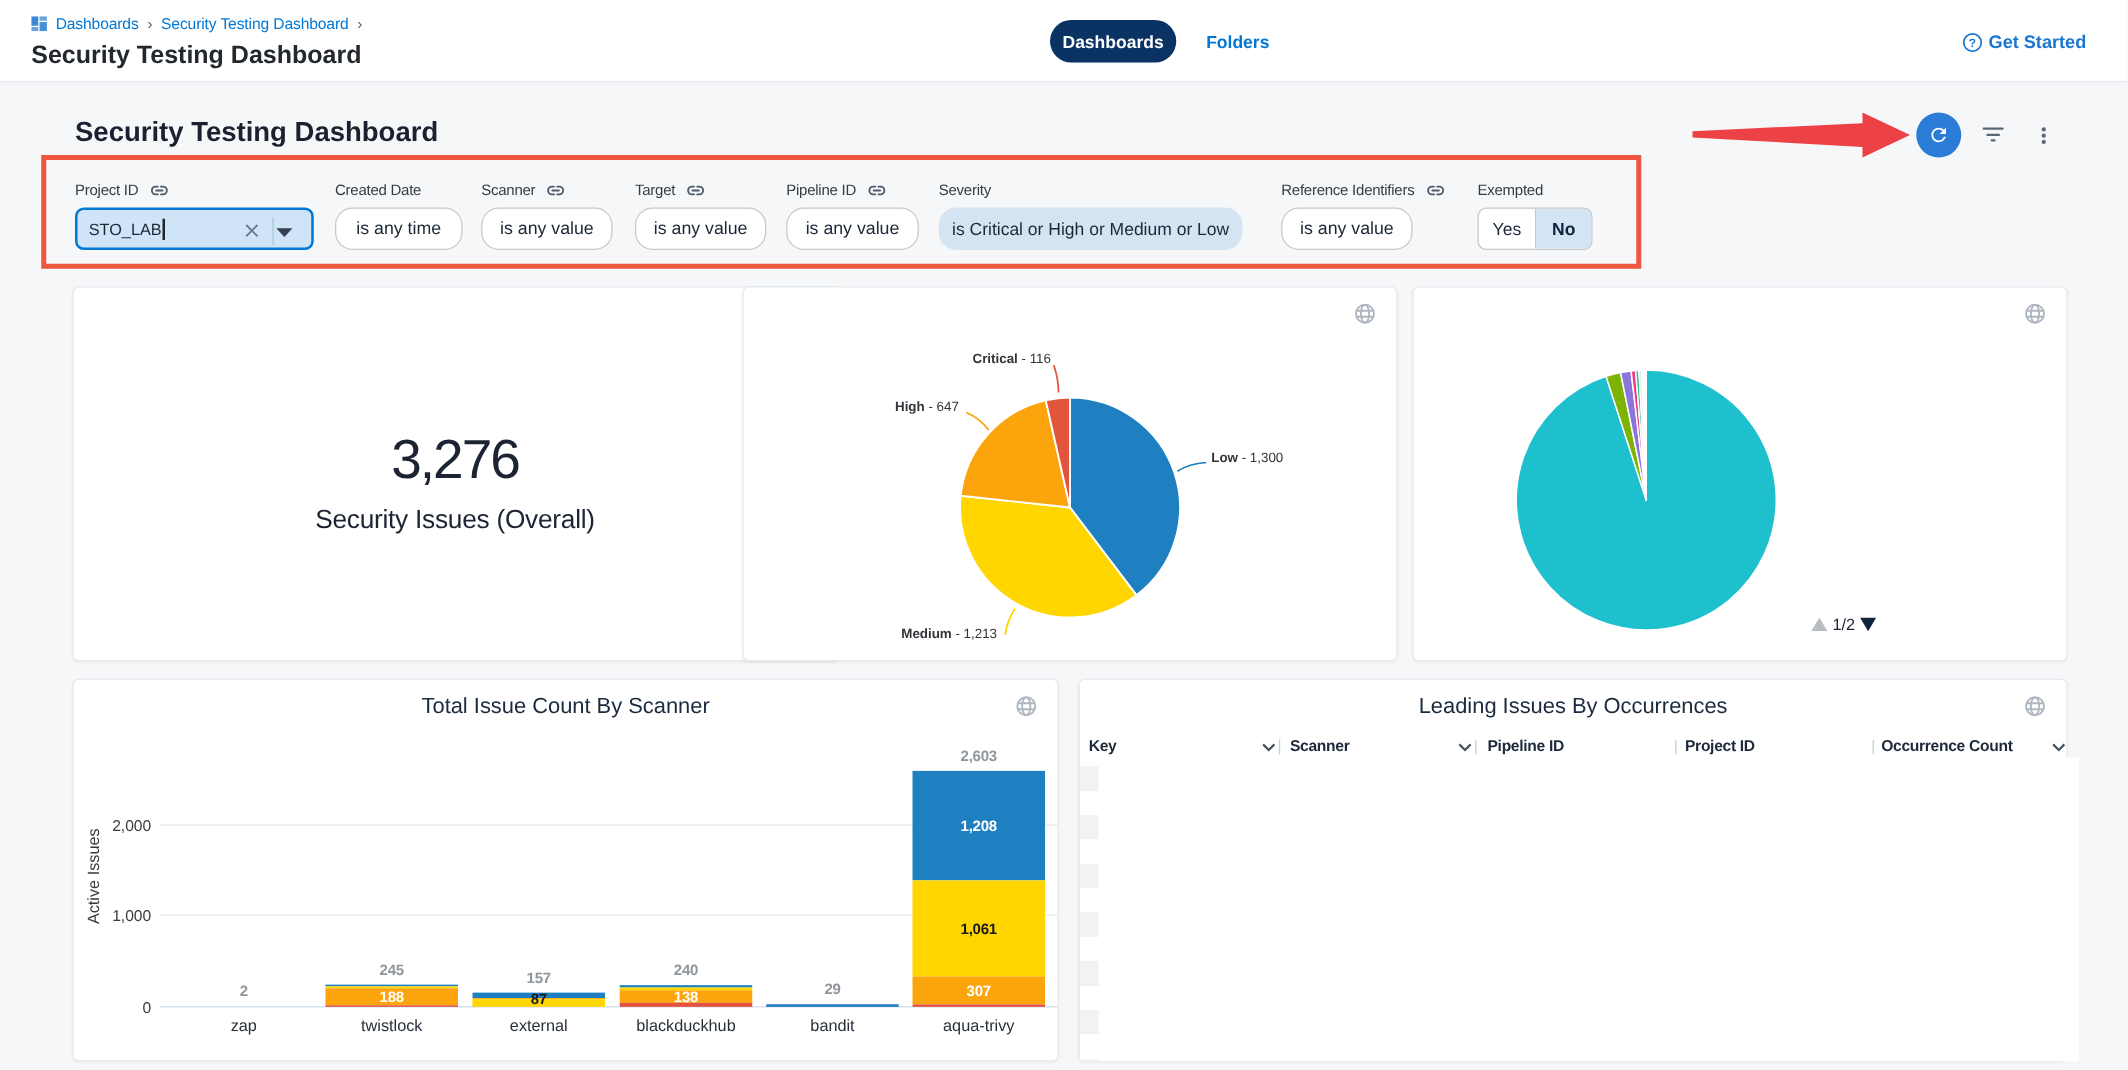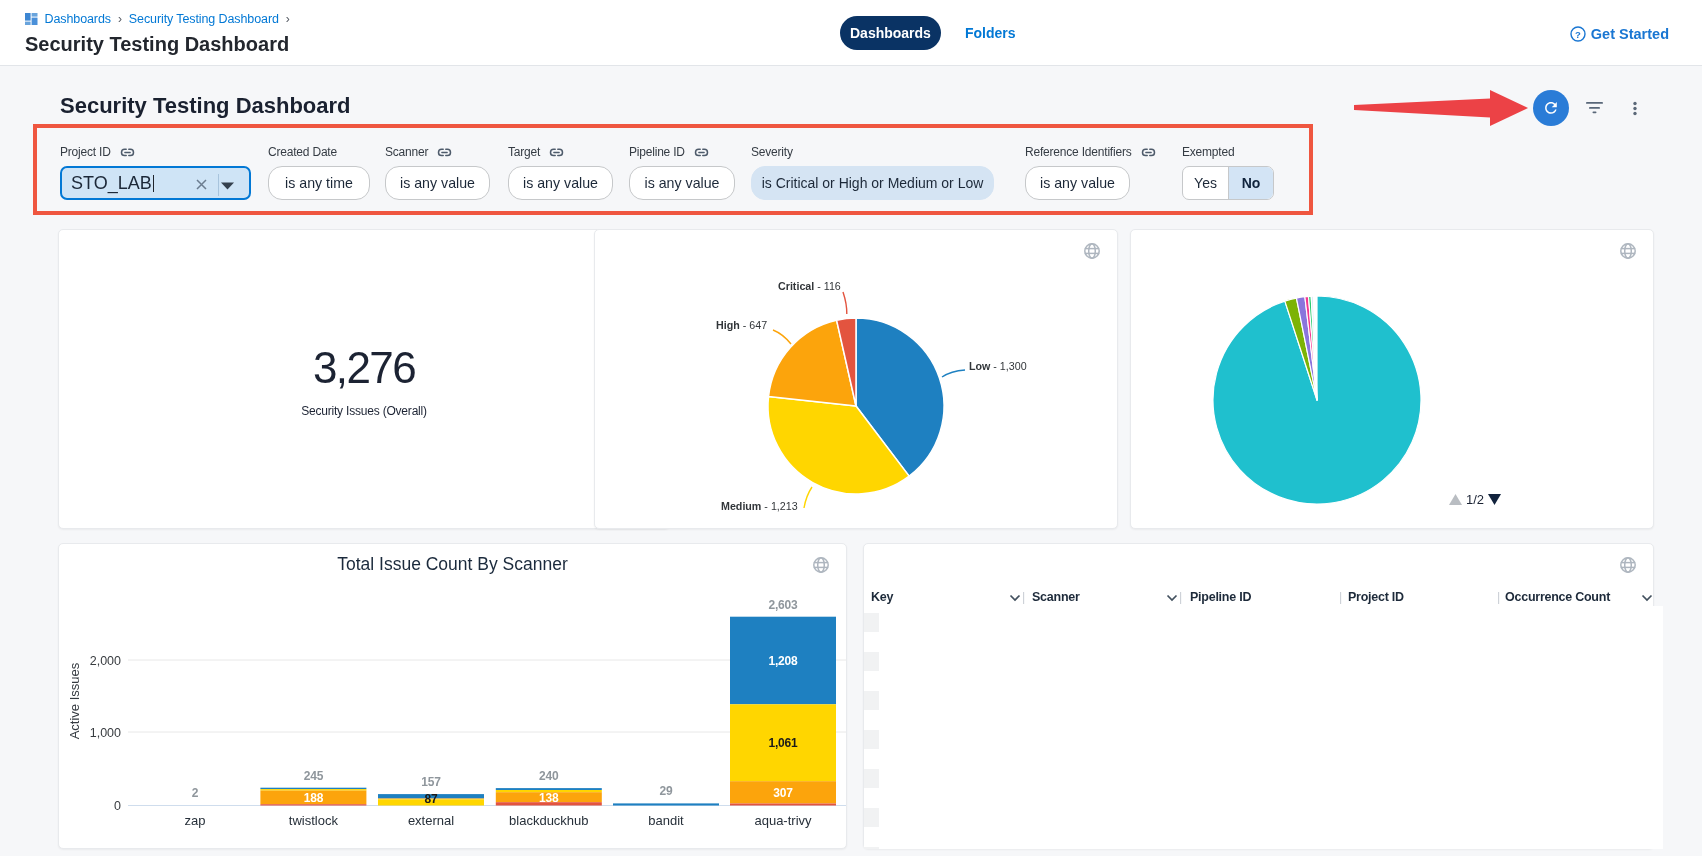--- a/index.html
+++ b/index.html
@@ -113,21 +113,21 @@
 <div class="flabel" style="left:629px;">Pipeline ID <svg width="15" height="13" viewBox="0 0 15 13">
       <use href="#linkicon"></use>
     </svg></div>
 <div class="flabel" style="left:751px;">Severity</div>
 <div class="flabel" style="left:1025px;">Reference Identifiers <svg width="15" height="13" viewBox="0 0 15 13">
       <use href="#linkicon"></use>
     </svg></div>
 <div class="flabel" style="left:1182px;">Exempted</div>
 
 <div class="abs" style="left:60px; top:166px; width:191px; height:34px; background:#cfe4f6; border:2px solid #0278d5; border-radius:7px; display:flex; align-items:center;">
-  <span style="margin-left:9px; font-size:18px; color:#1c2838;">STO_LAB</span>
+  <span style="margin-left:9px; font-size:13px; color:#1c2838;">STO_LAB</span>
   <span style="width:1.5px; height:17px; background:#20242c; margin-left:1px;"></span>
   <svg style="position:absolute; right:41px; top:10px;" width="13" height="13" viewBox="0 0 13 13">
       <path d="M2 2 L11 11 M11 2 L2 11" stroke="#6c7d90" stroke-width="1.5"></path>
     </svg>
   <span style="position:absolute; right:30px; top:6px; width:1px; height:22px; background:#a8c4dd;"></span>
   <svg style="position:absolute; right:15px; top:14px;" width="13" height="8" viewBox="0 0 13 8">
       <polygon points="0,0.5 13,0.5 6.5,7.5" fill="#34404e"></polygon>
     </svg>
 </div>
 
@@ -140,21 +140,21 @@
 <div class="abs" style="left:1182px; top:166px; height:34px; display:flex; border:1px solid #c6c8ca; border-radius:7px; overflow:hidden; background:#fff;">
   <div style="width:46px; text-align:center; line-height:32px; font-size:14px; color:#1c2838; border-right:1px solid #c6c8ca;">Yes</div>
   <div style="width:44px; text-align:center; line-height:32px; font-size:14px; font-weight:700; color:#10233c; background:#d3e4f5;">No</div>
 </div>
 
 <div class="card" id="cardA" style="left:58px; top:229px; width:612px; height:300px;">
   <svg class="globe" style="right:17px; top:13px;" width="16" height="16" viewBox="0 0 16 16">
       <use href="#globeicon"></use>
     </svg>
   <div style="position:absolute; top:116px; width:100%; text-align:center; font-size:44px; letter-spacing:-1.6px; line-height:44px; color:#1c2333;">3,276</div>
-  <div style="position:absolute; top:174px; width:100%; text-align:center; font-size:12px; letter-spacing:-0.2px; color:#1c2333;">Security Issues (Overall)</div>
+  <div style="position:absolute; top:174px; width:100%; text-align:center; font-size:21px; letter-spacing:-0.2px; color:#1c2333;">Security Issues (Overall)</div>
 </div>
 <div class="card" id="cardB" style="left:594px; top:229px; width:524px; height:300px;">
   <svg class="globe" style="right:17px; top:13px;" width="16" height="16" viewBox="0 0 16 16">
       <use href="#globeicon"></use>
     </svg>
   <svg style="position:absolute; left:0; top:0;" width="524" height="300" viewBox="0 0 524 300">
     <g stroke="#fff" stroke-width="1.5" stroke-linejoin="round">
       <path d="M 261 176 L 261.00 88.00 A 88 88 0 0 1 314.13 246.15 Z" fill="#1e80c1"></path>
       <path d="M 261 176 L 314.13 246.15 A 88 88 0 0 1 173.51 166.57 Z" fill="#ffd600"></path>
       <path d="M 261 176 L 173.51 166.57 A 88 88 0 0 1 241.58 90.17 Z" fill="#fca40c"></path>
@@ -252,20 +252,21 @@
       <text x="136" y="281">zap</text>
       <text x="254.4" y="281">twistlock</text>
       <text x="372" y="281">external</text>
       <text x="489.8" y="281">blackduckhub</text>
       <text x="607" y="281">bandit</text>
       <text x="724" y="281">aqua-trivy</text>
     </g>
   </svg>
 </div>
 <div class="card" id="cardE" style="left:863px; top:543px; width:791px; height:306px; overflow:visible;">
+  <div class="ctitle" style="top:10px;">Leading Issues By Occurrences</div>
   <svg class="globe" style="right:17px; top:13px;" width="16" height="16" viewBox="0 0 16 16">
       <use href="#globeicon"></use>
     </svg>
 
   <div style="position:absolute; left:0; top:69px; width:15px; height:236px; background:repeating-linear-gradient(#f1f2f3 0 19.5px, #fff 19.5px 39px);"></div>
 
   <div style="position:absolute; left:15px; top:62px; width:784px; height:243px; background:#fff;"></div>
   <div style="position:absolute; left:0; top:46px; width:799px; height:17px; font-size:12.5px; letter-spacing:-0.25px; font-weight:700; color:#1d2a3a;">
     <span style="position:absolute; left:7px;">Key</span>
     <svg style="position:absolute; left:145px; top:4px;" width="12" height="8" viewBox="0 0 12 8">

